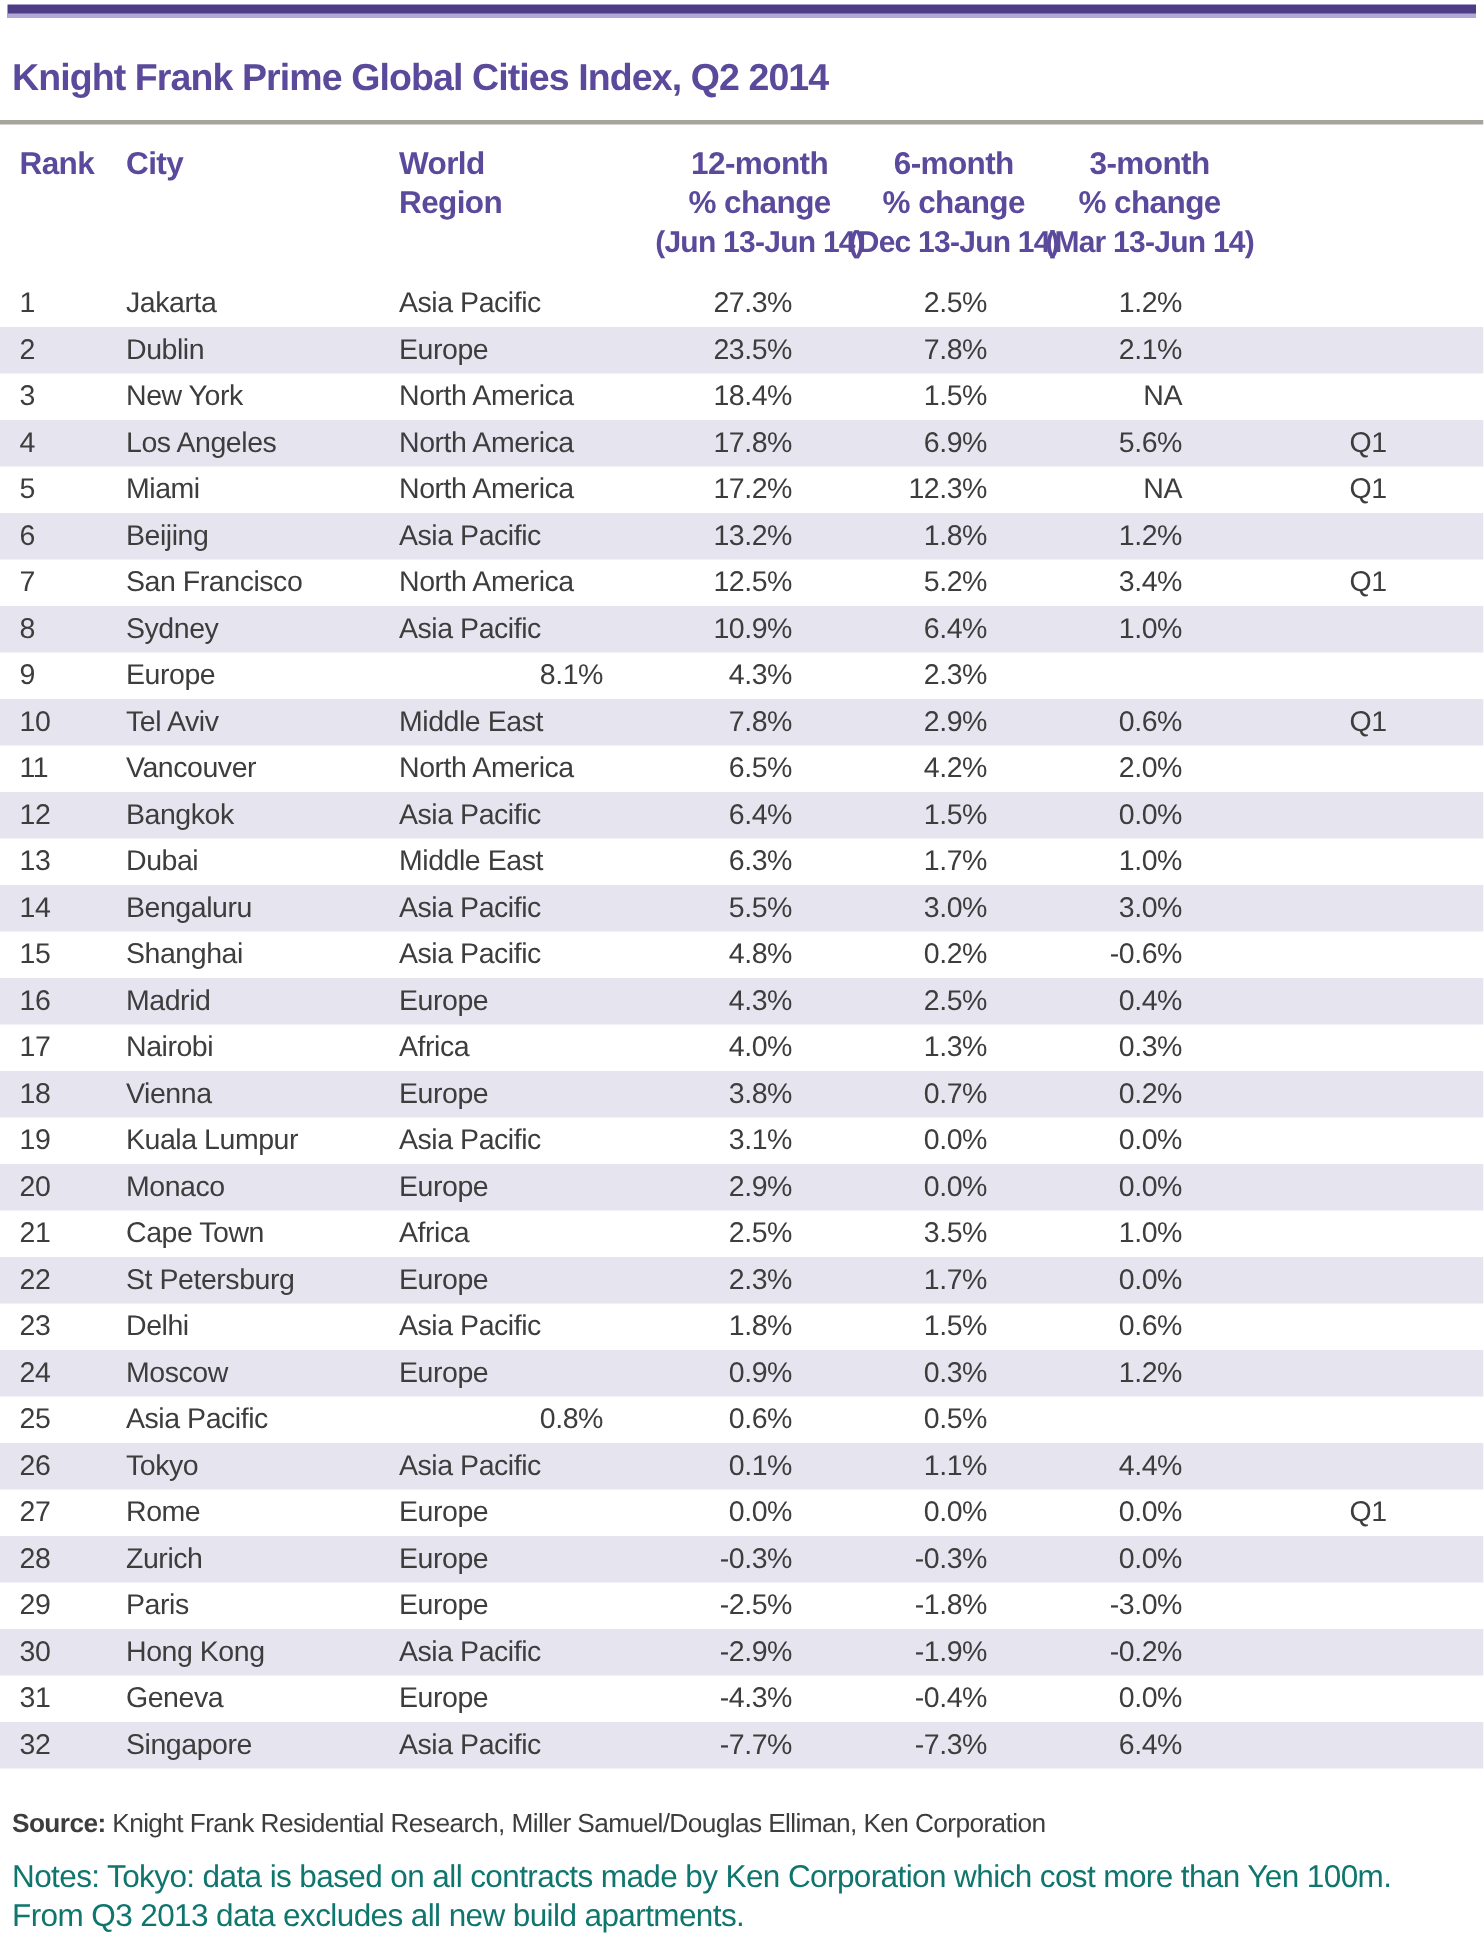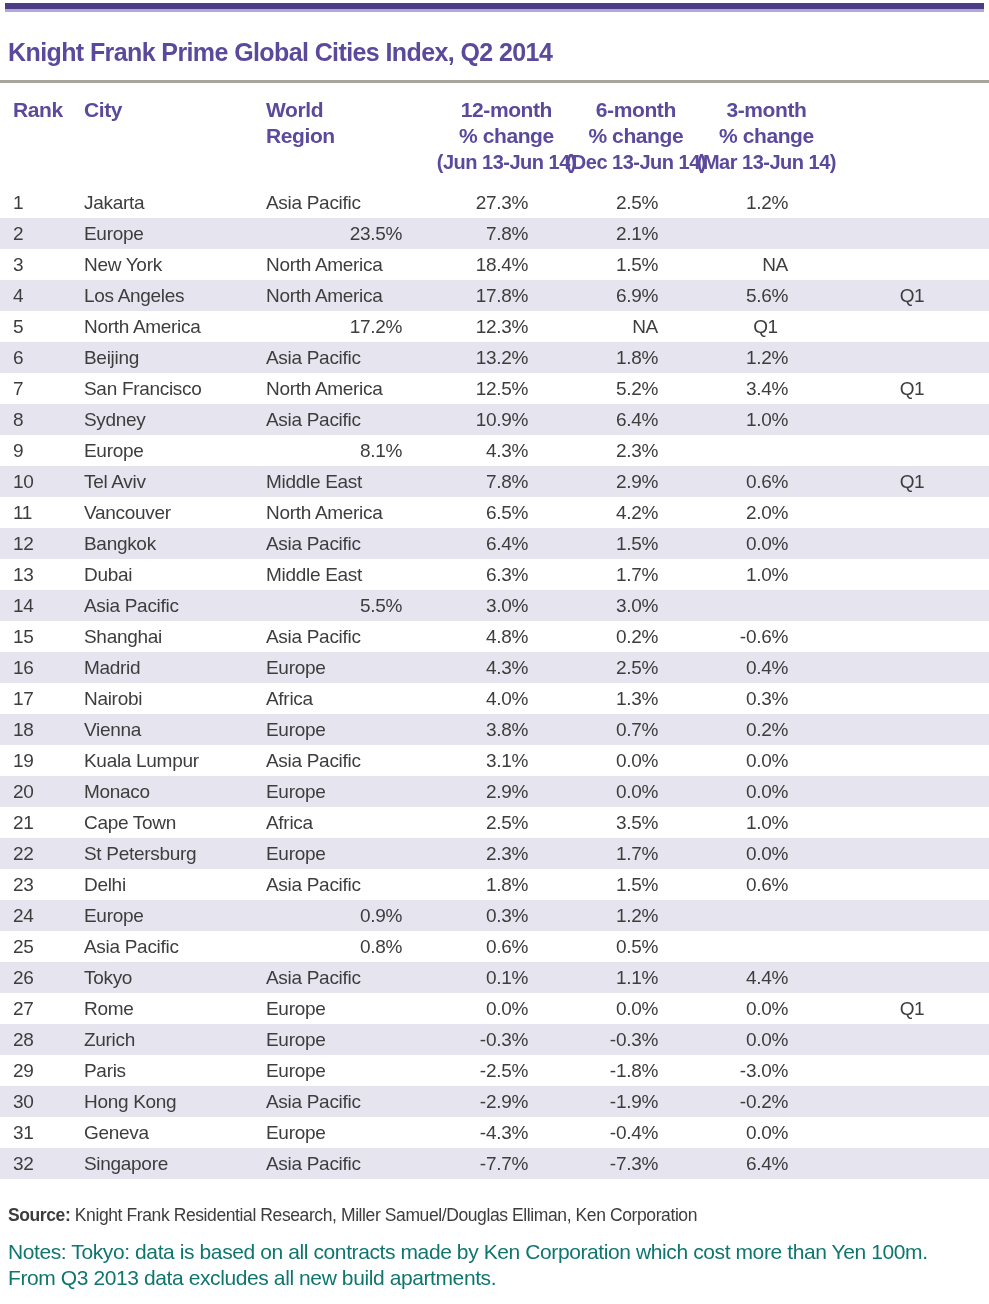--- a/index.html
+++ b/index.html
@@ -125,20 +125,21 @@
     <div class="cell-city">Jakarta</div>
     <div class="cell-region">Asia Pacific</div>
     <div class="cell-num">27.3%</div>
     <div class="cell-num">2.5%</div>
     <div class="cell-num">1.2%</div>
     <div class="cell-latest"></div>
   </div>
 
   <div class="grid-row striped">
     <div class="cell-rank">2</div>
+    <div class="cell-city">Dublin</div>
     <div class="cell-region">Europe</div>
     <div class="cell-num">23.5%</div>
     <div class="cell-num">7.8%</div>
     <div class="cell-num">2.1%</div>
     <div class="cell-latest"></div>
   </div>
 
   <div class="grid-row">
     <div class="cell-rank">3</div>
     <div class="cell-city">New York</div>
@@ -154,20 +155,21 @@
     <div class="cell-city">Los Angeles</div>
     <div class="cell-region">North America</div>
     <div class="cell-num">17.8%</div>
     <div class="cell-num">6.9%</div>
     <div class="cell-num">5.6%</div>
     <div class="cell-latest">Q1</div>
   </div>
 
   <div class="grid-row">
     <div class="cell-rank">5</div>
+    <div class="cell-city">Miami</div>
     <div class="cell-region">North America</div>
     <div class="cell-num">17.2%</div>
     <div class="cell-num">12.3%</div>
     <div class="cell-num">NA</div>
     <div class="cell-latest">Q1</div>
   </div>
 
   <div class="grid-row striped">
     <div class="cell-rank">6</div>
     <div class="cell-city">Beijing</div>
@@ -242,20 +244,21 @@
     <div class="cell-city">Dubai</div>
     <div class="cell-region">Middle East</div>
     <div class="cell-num">6.3%</div>
     <div class="cell-num">1.7%</div>
     <div class="cell-num">1.0%</div>
     <div class="cell-latest"></div>
   </div>
 
   <div class="grid-row striped">
     <div class="cell-rank">14</div>
+    <div class="cell-city">Bengaluru</div>
     <div class="cell-region">Asia Pacific</div>
     <div class="cell-num">5.5%</div>
     <div class="cell-num">3.0%</div>
     <div class="cell-num">3.0%</div>
     <div class="cell-latest"></div>
   </div>
 
   <div class="grid-row">
     <div class="cell-rank">15</div>
     <div class="cell-city">Shanghai</div>
@@ -341,20 +344,21 @@
     <div class="cell-city">Delhi</div>
     <div class="cell-region">Asia Pacific</div>
     <div class="cell-num">1.8%</div>
     <div class="cell-num">1.5%</div>
     <div class="cell-num">0.6%</div>
     <div class="cell-latest"></div>
   </div>
 
   <div class="grid-row striped">
     <div class="cell-rank">24</div>
+    <div class="cell-city">Moscow</div>
     <div class="cell-region">Europe</div>
     <div class="cell-num">0.9%</div>
     <div class="cell-num">0.3%</div>
     <div class="cell-num">1.2%</div>
     <div class="cell-latest"></div>
   </div>
 
   <div class="grid-row">
     <div class="cell-rank">25</div>
     <div class="cell-region">Asia Pacific</div>

